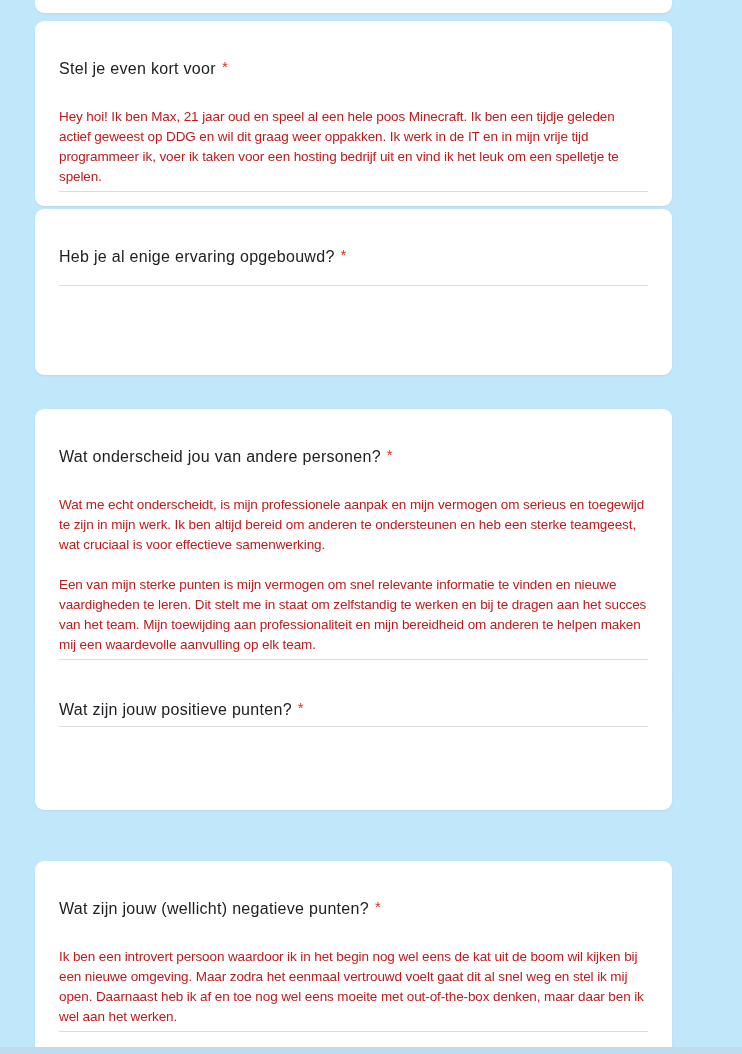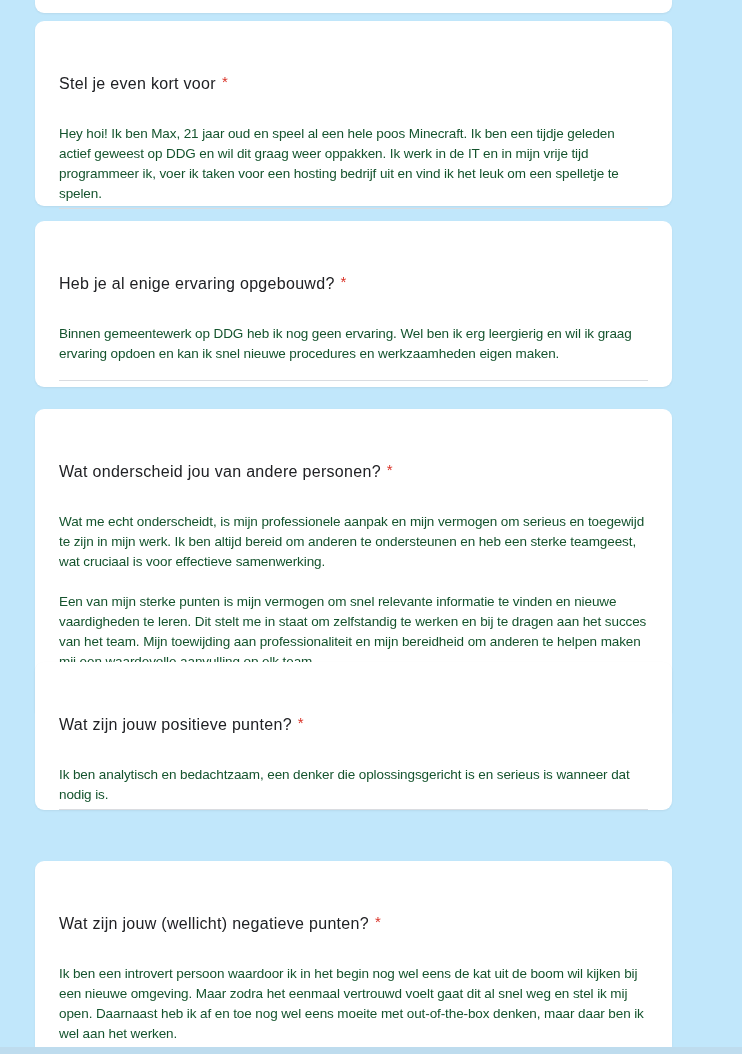--- a/index.html
+++ b/index.html
@@ -20,46 +20,45 @@
     border-radius: 9px;
     padding: 0 24px;
     box-shadow: 0 1px 2px rgba(60,64,67,0.08);
   }
   .card-partial-top {
     top: 0; height: 13px;
     border-radius: 0 0 9px 9px;
     padding: 0;
   }
   .card-q1 { top: 21px;  height: 185px; }
-  .card-q2 { top: 221px; height: 166px; }
+  .card-q2 { top: 209px; height: 166px; }
   .card-q3 { top: 409px; height: 309px; }
   .card-q4 { top: 662px; height: 148px; }
   .card-q5 { top: 861px; height: 225px; }
 
   .q-title {
     padding-top: 36px;
     font-size: 16px;
-    line-height: 29px;
+    line-height: 24px;
     letter-spacing: 0.3px;
     color: #202124;
-    margin-top: 12px;
   }
   .req {
     color: #d93025;
     margin-left: 6px;
     position: relative;
     top: -2px;
     font-size: 15px;
   }
   .q-answer {
     margin-top: 26px;
     font-size: 13.5px;
     line-height: 20px;
     letter-spacing: -0.1px;
-    color: #14532d;
+    color: #b91c1c;
     white-space: pre-line;
     cursor: text;
   }
   .q-underline {
     margin-top: 4px;
     border-bottom: 1px solid #dadce0;
     height: 0;
   }
   .q-underline.gap-lg { margin-top: 16px; }
 
@@ -78,35 +77,33 @@
   <div class="card card-partial-top"></div>
 
   <section class="card card-q1">
     <div class="q-title"><span>Stel je even kort voor</span><span class="req">*</span></div>
     <div class="q-answer">Hey hoi! Ik ben Max, 21 jaar oud en speel al een hele poos Minecraft. Ik ben een tijdje geleden actief geweest op DDG en wil dit graag weer oppakken. Ik werk in de IT en in mijn vrije tijd programmeer ik, voer ik taken voor een hosting bedrijf uit en vind ik het leuk om een spelletje te spelen.</div>
     <div class="q-underline"></div>
   </section>
 
   <section class="card card-q2">
     <div class="q-title"><span>Heb je al enige ervaring opgebouwd?</span><span class="req">*</span></div>
-    <div class="q-answer">Binnen gemeentewerk op DDG heb ik nog geen ervaring. Wel ben ik erg leergierig en wil ik graag ervaring opdoen en kan ik snel nieuwe procedures en werkzaamheden eigen maken.</div>
     <div class="q-underline gap-lg"></div>
   </section>
 
   <section class="card card-q3">
     <div class="q-title"><span>Wat onderscheid jou van andere personen?</span><span class="req">*</span></div>
     <div class="q-answer">Wat me echt onderscheidt, is mijn professionele aanpak en mijn vermogen om serieus en toegewijd te zijn in mijn werk. Ik ben altijd bereid om anderen te ondersteunen en heb een sterke teamgeest, wat cruciaal is voor effectieve samenwerking.
 
 Een van mijn sterke punten is mijn vermogen om snel relevante informatie te vinden en nieuwe vaardigheden te leren. Dit stelt me in staat om zelfstandig te werken en bij te dragen aan het succes van het team. Mijn toewijding aan professionaliteit en mijn bereidheid om anderen te helpen maken mij een waardevolle aanvulling op elk team.</div>
     <div class="q-underline"></div>
   </section>
 
   <section class="card card-q4">
     <div class="q-title"><span>Wat zijn jouw positieve punten?</span><span class="req">*</span></div>
-    <div class="q-answer">Ik ben analytisch en bedachtzaam, een denker die oplossingsgericht is en serieus is wanneer dat nodig is.</div>
     <div class="q-underline"></div>
   </section>
 
   <section class="card card-q5">
     <div class="q-title"><span>Wat zijn jouw (wellicht) negatieve punten?</span><span class="req">*</span></div>
     <div class="q-answer">Ik ben een introvert persoon waardoor ik in het begin nog wel eens de kat uit de boom wil kijken bij een nieuwe omgeving. Maar zodra het eenmaal vertrouwd voelt gaat dit al snel weg en stel ik mij open. Daarnaast heb ik af en toe nog wel eens moeite met out-of-the-box denken, maar daar ben ik wel aan het werken.</div>
     <div class="q-underline"></div>
   </section>
 
   <div class="bottom-strip"></div>

